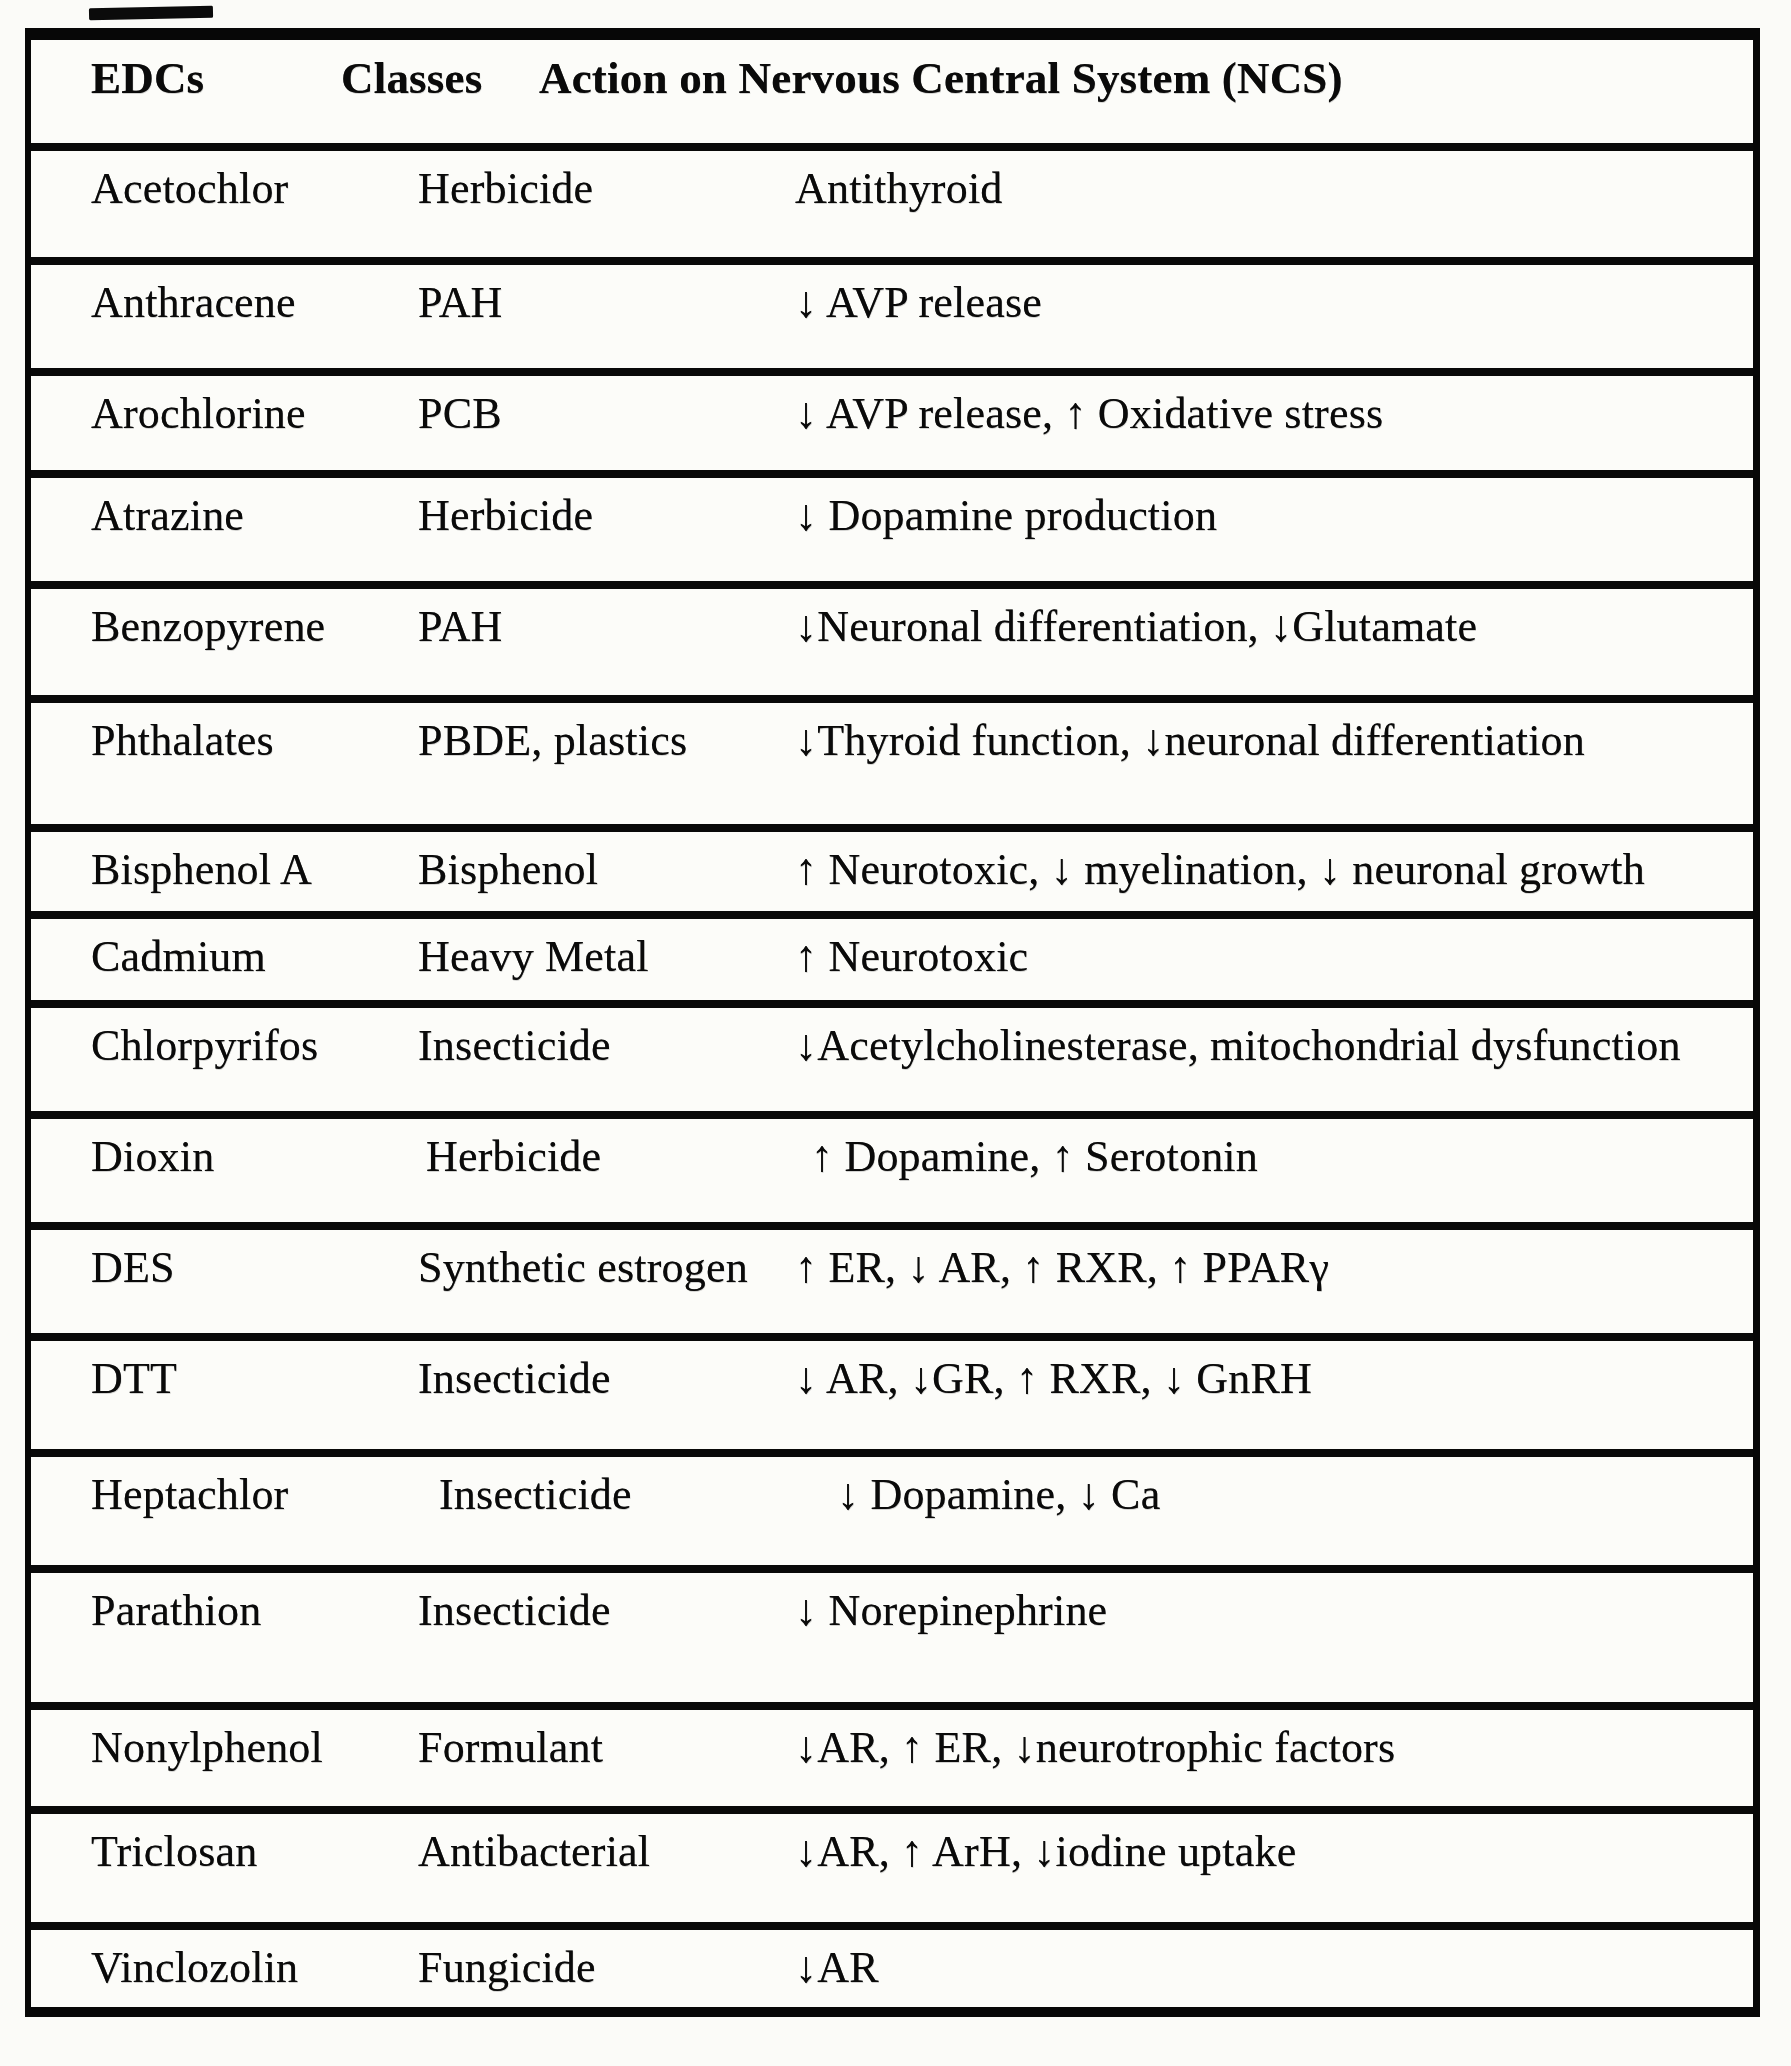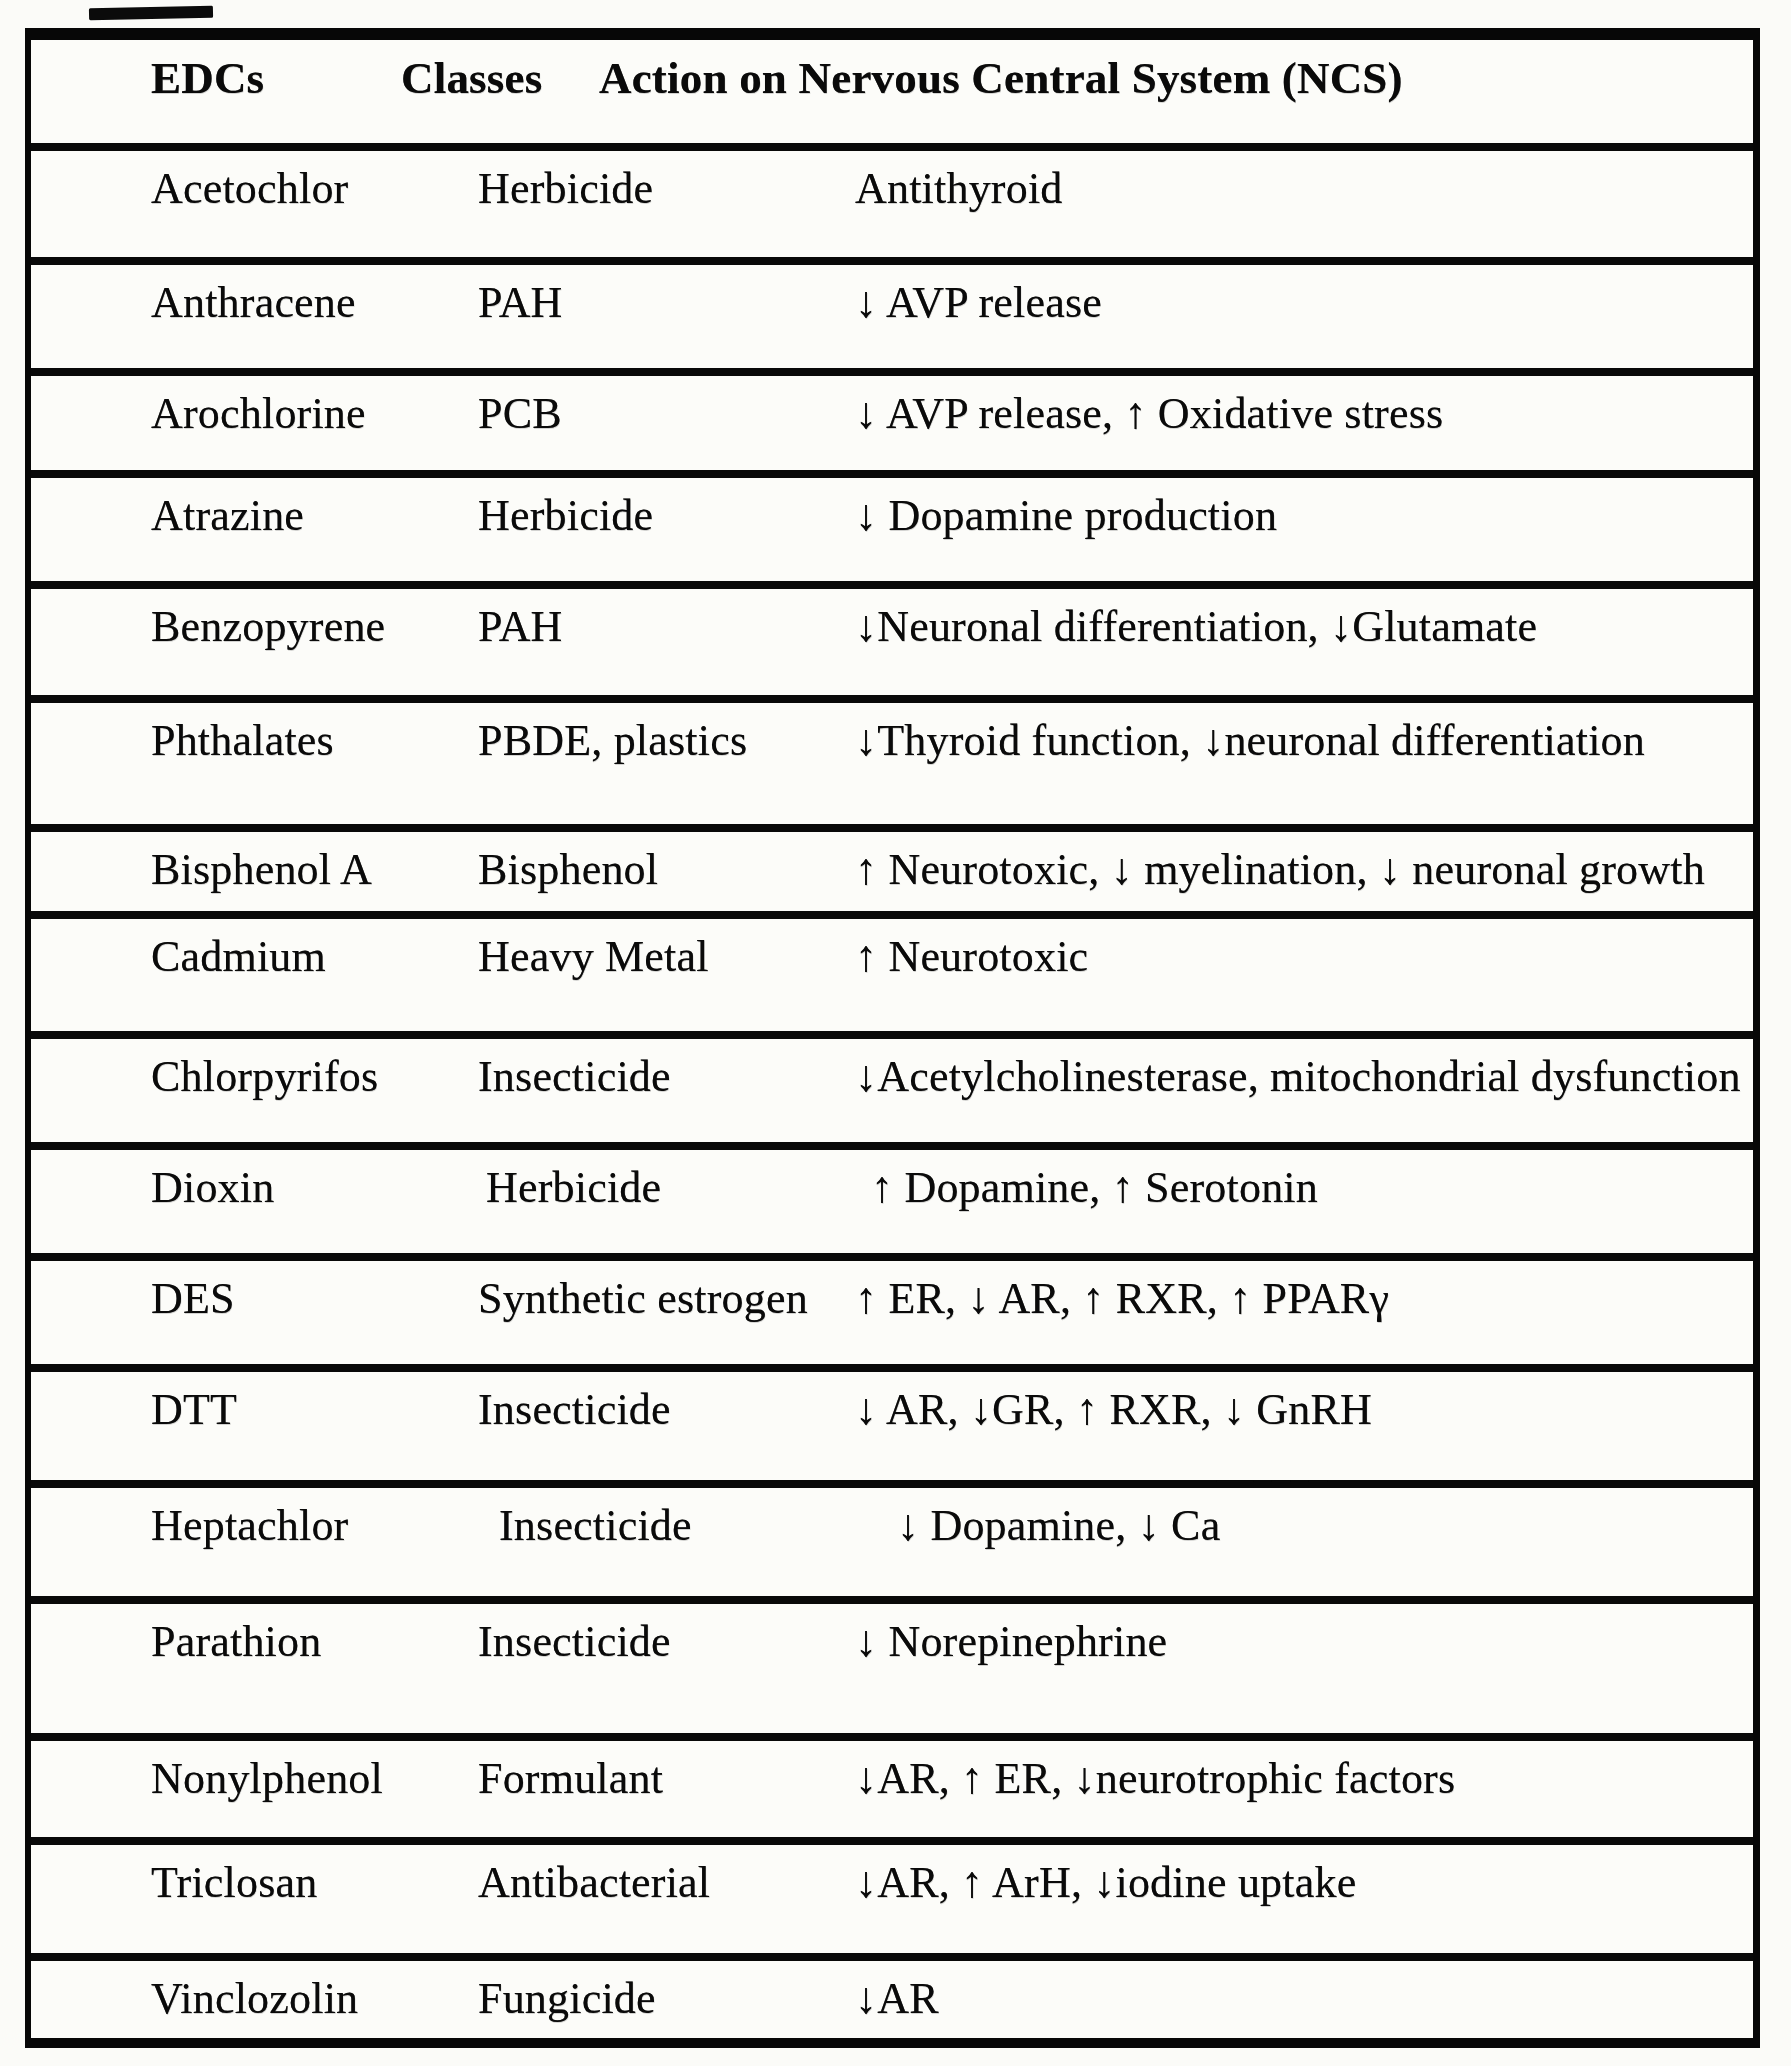--- a/index.html
+++ b/index.html
@@ -27,34 +27,34 @@
     border-top-width: 12px;
     border-right-width: 7px;
     border-bottom-width: 10px;
     border-left-width: 6px;
     background: #fcfcf9;
   }
   .row {
     box-sizing: border-box;
     display: grid;
     grid-template-columns: 327px 377px 1fr;
-    padding: 14px 0 0 120px;
+    padding: 14px 0 0 60px;
     border-bottom: 8px solid #090909;
     white-space: nowrap;
   }
   .row:last-child { border-bottom: none; }
   .row:nth-child(1)  { height: 111px; }
   .row:nth-child(2)  { height: 114px; }
   .row:nth-child(3)  { height: 111px; }
   .row:nth-child(4)  { height: 102px; }
   .row:nth-child(5)  { height: 111px; }
   .row:nth-child(6)  { height: 114px; }
   .row:nth-child(7)  { height: 129px; }
   .row:nth-child(8)  { height: 87px; }
-  .row:nth-child(9)  { height: 120px; }
+  .row:nth-child(9)  { height: 89px; }
   .row:nth-child(10) { height: 111px; }
   .row:nth-child(11) { height: 111px; gap: 8px; }
   .row:nth-child(12) { height: 111px; }
   .row:nth-child(13) { height: 116px; }
   .row:nth-child(14) { height: 116px; gap: 21px; }
   .row:nth-child(15) { height: 137px; }
   .row:nth-child(16) { height: 104px; }
   .row:nth-child(17) { height: 116px; }
   .row:nth-child(18) { height: 77px; }
 

